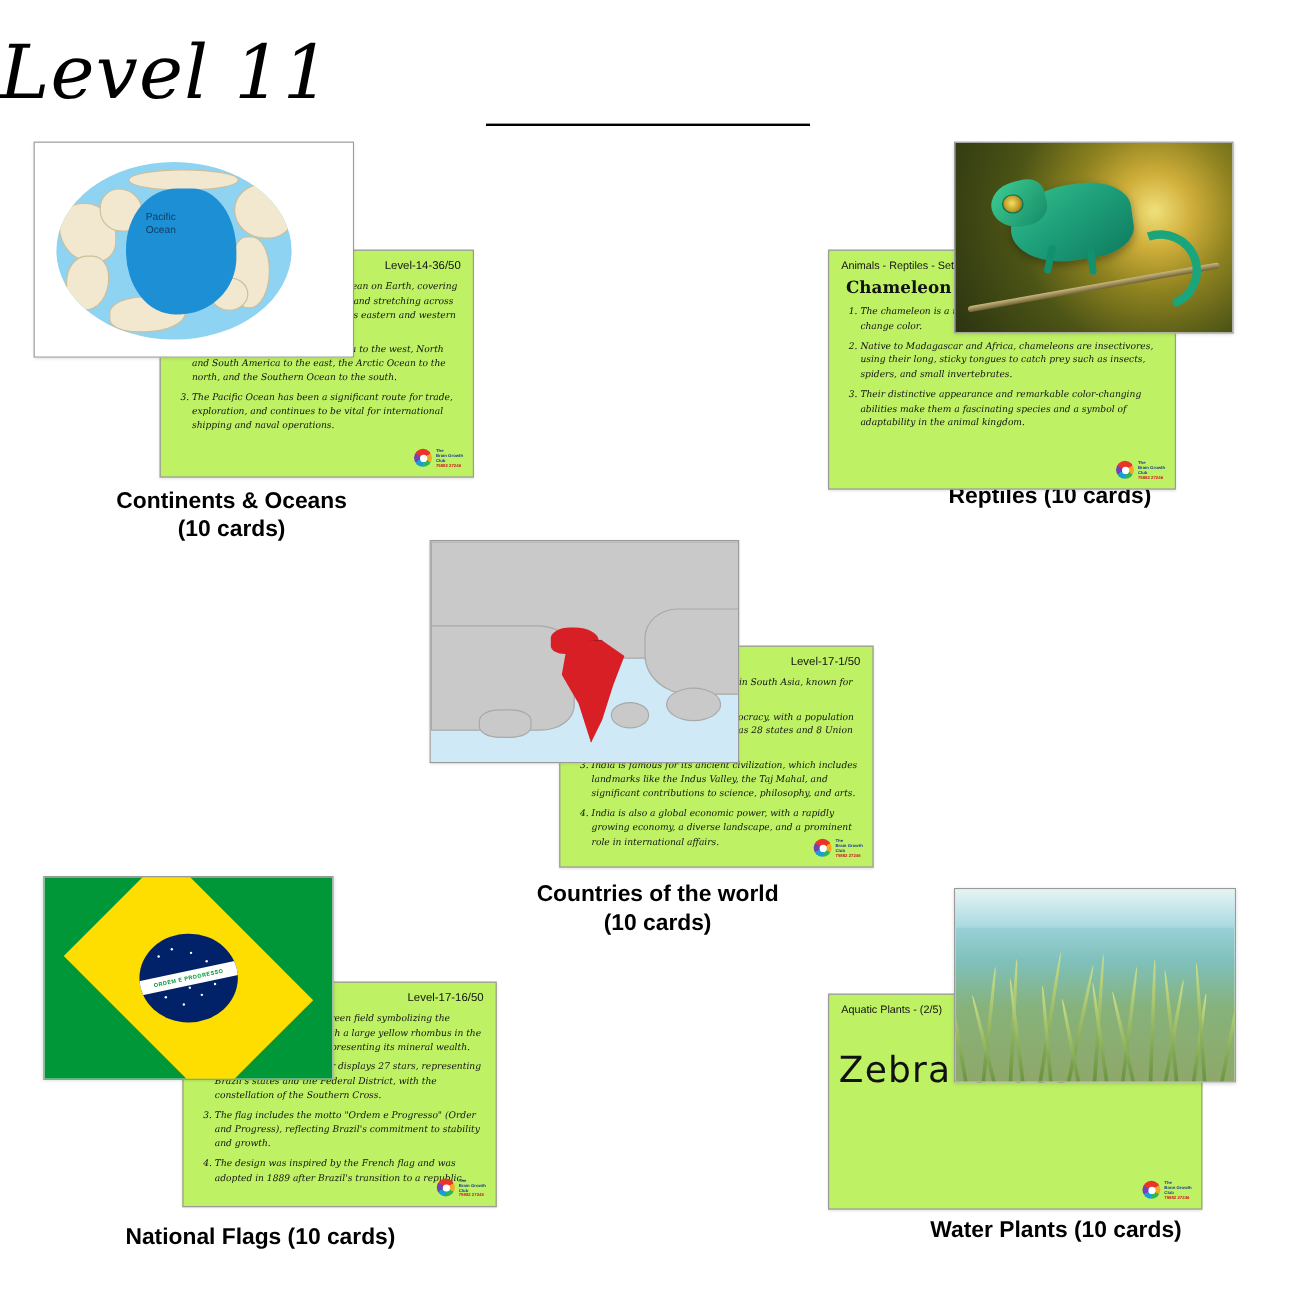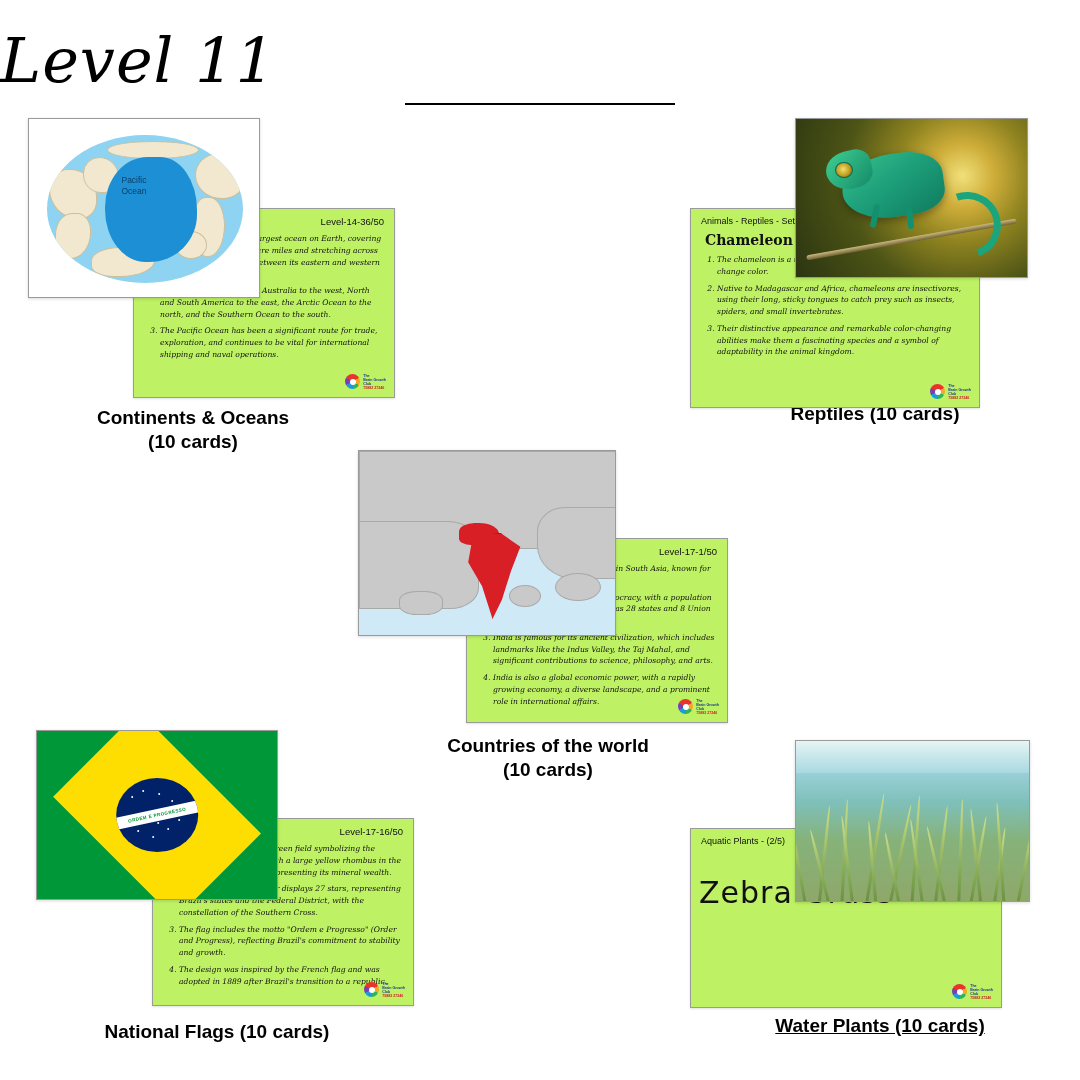--- a/index.html
+++ b/index.html
@@ -372,21 +372,21 @@
         <div class="ring"></div>
         <div class="ltext">
           <div>The</div>
           <div>Brain Growth</div>
           <div>Club</div>
           <div class="red">75882 27246</div>
         </div>
       </div>
     </div>
 
-    <div class="img-card" style="left:0px; top:0px; width:232px; height:180px;">
+    <div class="img-card" style="left:0px; top:0px; width:267px; height:180px;">
       <div class="img-inner">
         <div class="globe-bg"></div>
         <div class="globe">
           <div class="land l1"></div>
           <div class="land l2"></div>
           <div class="land l3"></div>
           <div class="land l4"></div>
           <div class="land l5"></div>
           <div class="land l6"></div>
           <div class="land l7"></div>
@@ -582,16 +582,16 @@
           <div class="blade" style="left:74%; height:60%; transform:rotate(10deg);"></div>
           <div class="blade" style="left:79%; height:64%; transform:rotate(-6deg);"></div>
           <div class="blade" style="left:84%; height:52%; transform:rotate(8deg);"></div>
           <div class="blade" style="left:89%; height:68%; transform:rotate(-4deg);"></div>
           <div class="blade" style="left:94%; height:56%; transform:rotate(11deg);"></div>
         </div>
       </div>
     </div>
   </div>
 
-  <div class="caption" style="width:380px; margin-top:2px;text-decoration:underline;">
+  <div class="caption" style="width:380px; margin-top:2px;">
     <div>Water Plants (10 cards)</div>
   </div>
 </div>
 
 </body></html>

